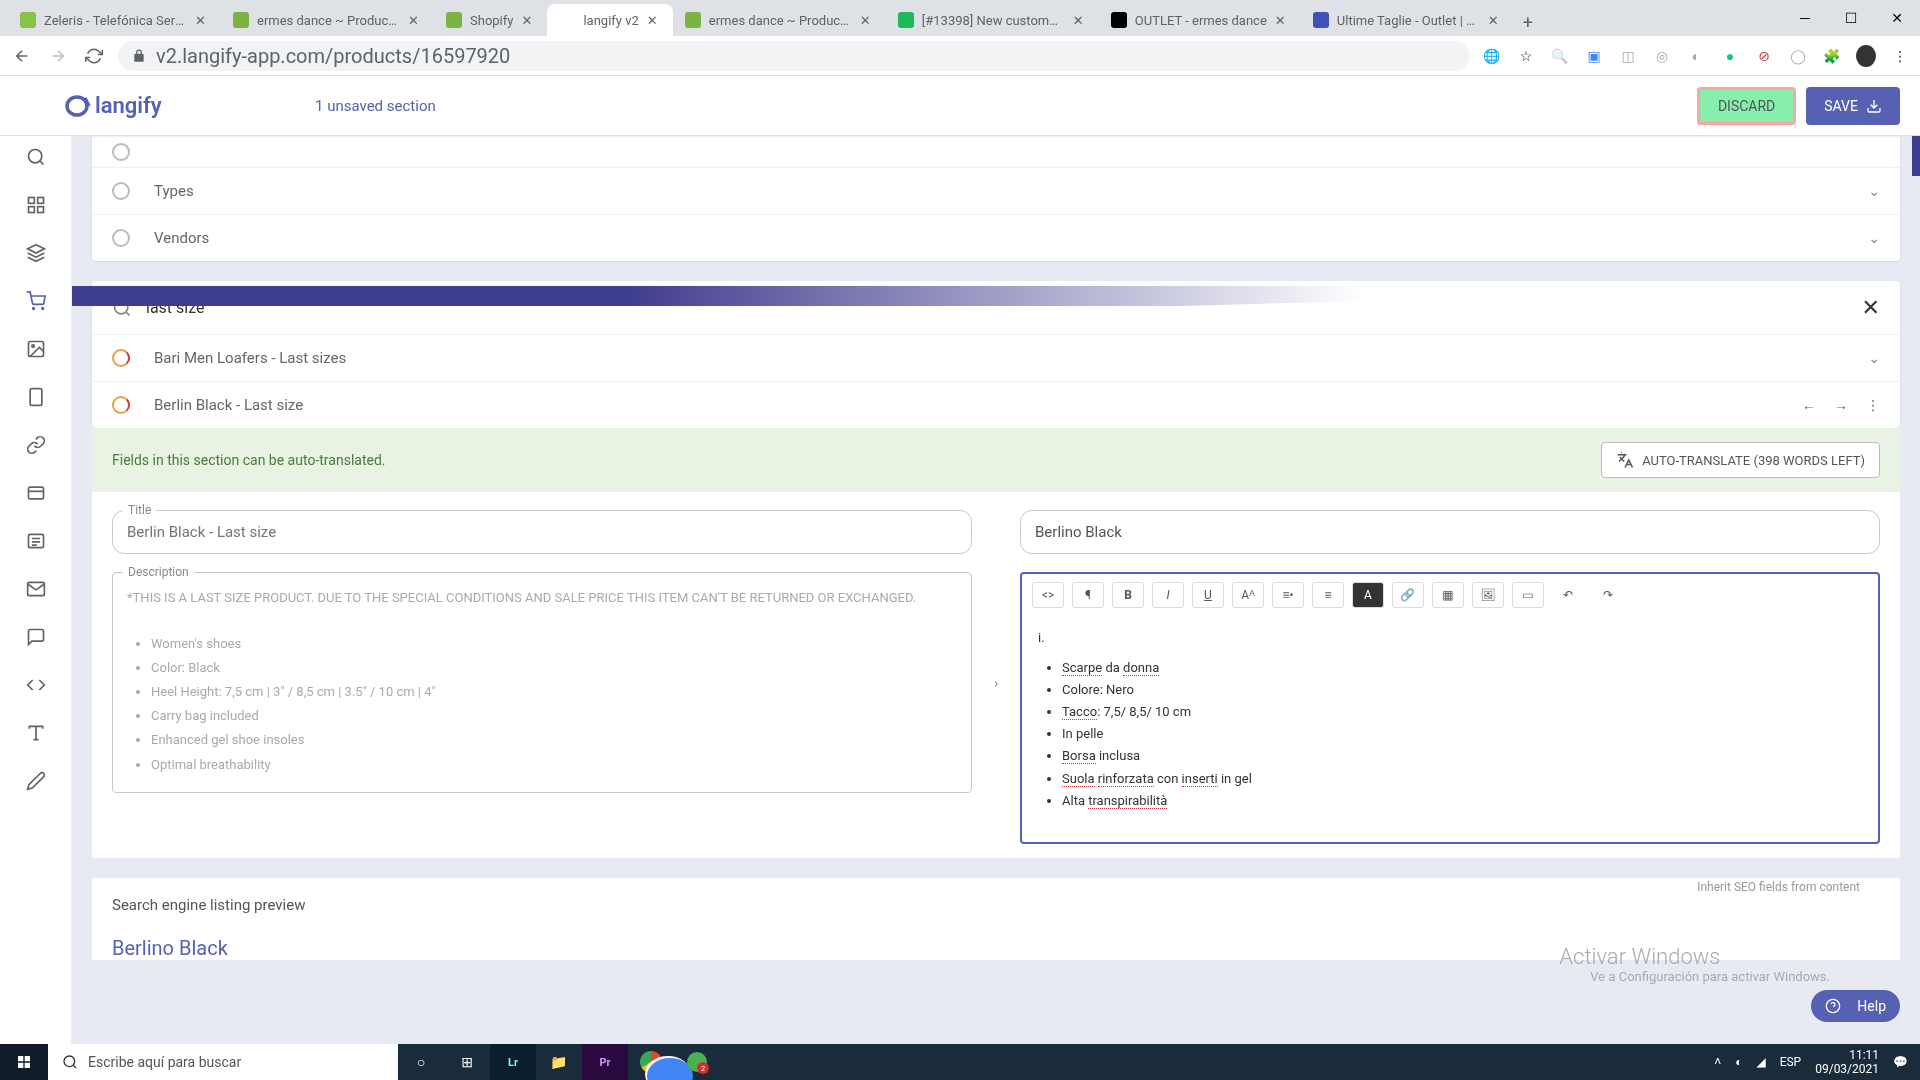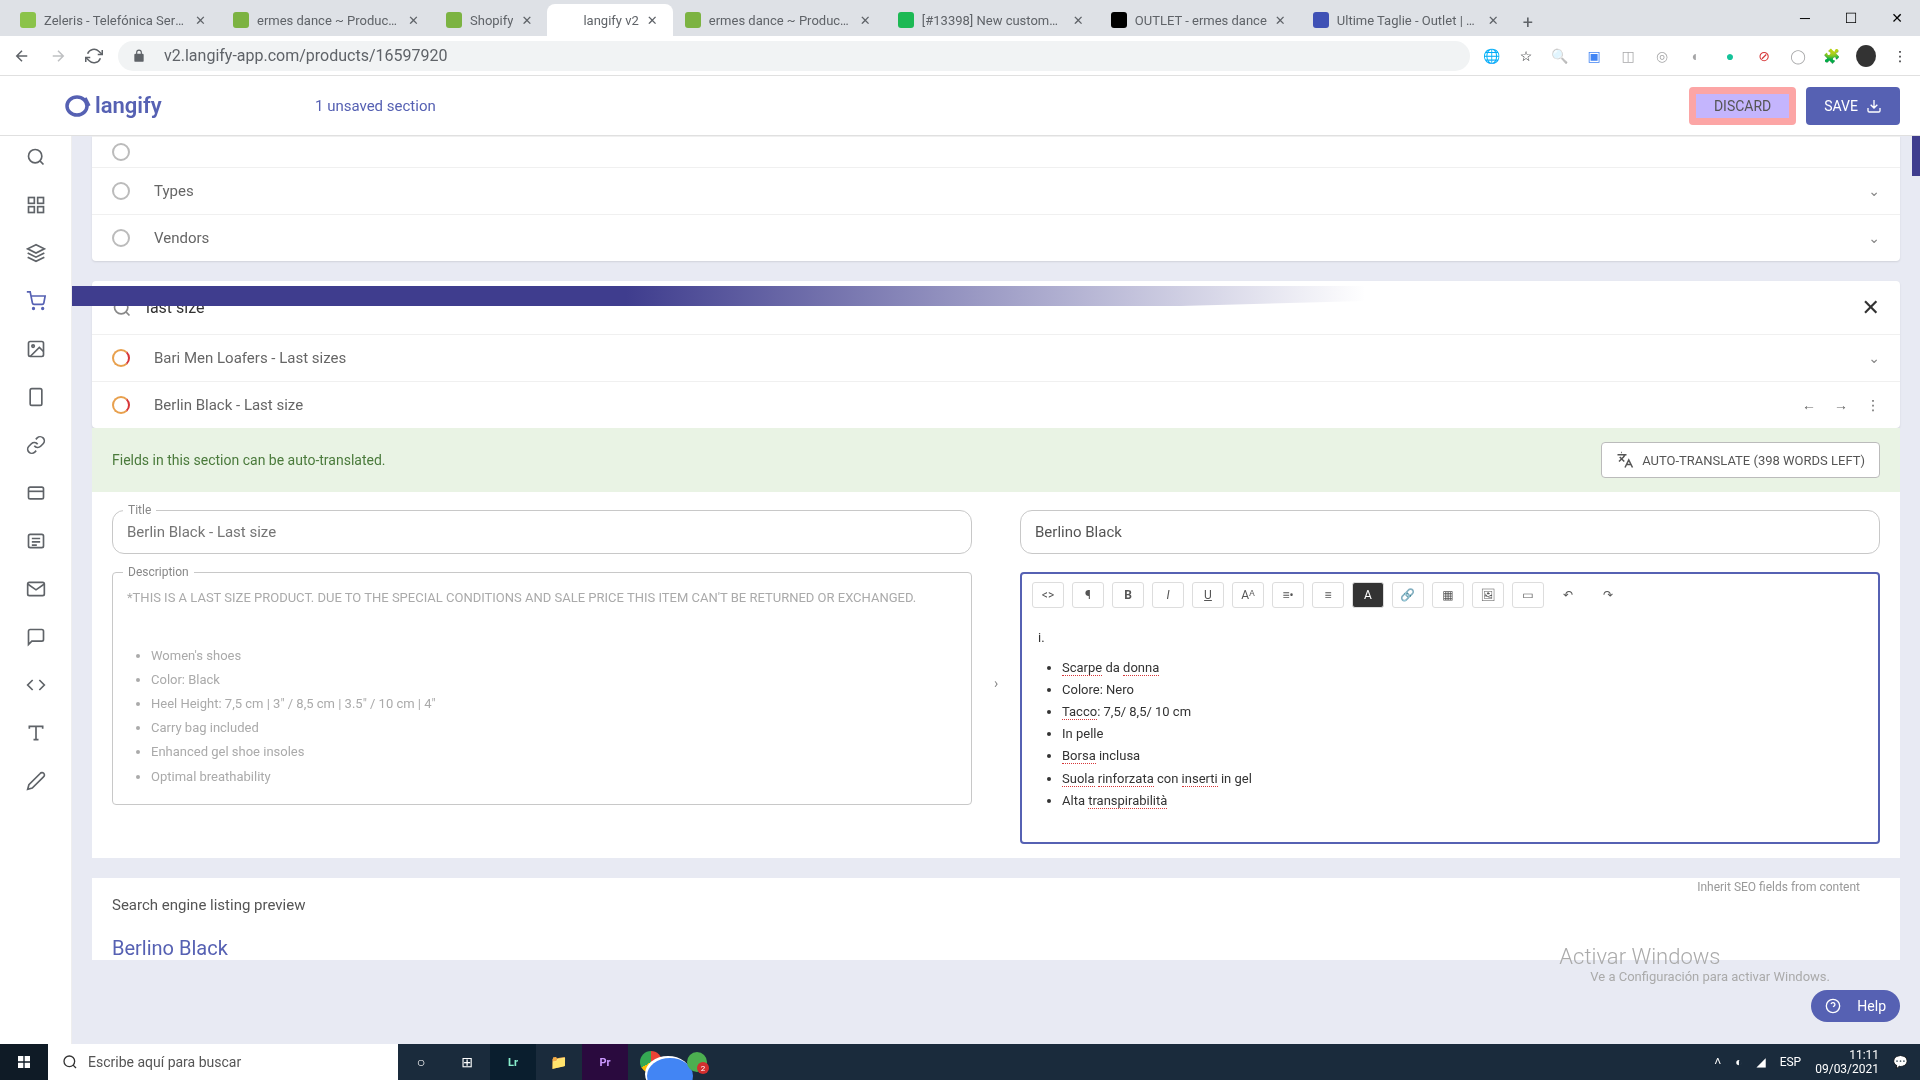--- a/index.html
+++ b/index.html
@@ -8,31 +8,31 @@
 .tab { height:32px; display:flex; align-items:center; padding:0 12px; max-width:213px; gap:8px; color:#5f6368; font-size:13px; position:relative; border-radius:8px 8px 0 0;}
 .tab.active { background:#fff; }
 .tab .fav { width:16px; height:16px; border-radius:3px; flex-shrink:0; }
 .tab .lbl { white-space:nowrap; overflow:hidden; text-overflow:ellipsis; flex:1; }
 .tab .x { width:14px; height:14px; color:#5f6368; flex-shrink:0; }
 .newtab { width:28px; height:28px; display:flex; align-items:center; justify-content:center; color:#5f6368; font-size:18px; }
 .winctl { margin-left:auto; display:flex; height:36px; }
 .winctl div { width:46px; display:flex; align-items:center; justify-content:center; color:#000; }
 .addrbar { height:40px; background:#fff; display:flex; align-items:center; padding:0 10px; gap:12px; border-bottom:1px solid #e0e0e0;}
 .navbtn { width:24px; height:24px; display:flex; align-items:center; justify-content:center; color:#5f6368; }
-.urlbox { flex:1; height:30px; background:#f1f3f4; border-radius:15px; display:flex; align-items:center; padding:0 14px; gap:18px; color:#5f6368; font-size:16px;}
+.urlbox { flex:1; height:30px; background:#f1f3f4; border-radius:15px; display:flex; align-items:center; padding:0 14px; gap:10px; color:#5f6368; font-size:20px;}
 .urlbox .lock { width:14px; }
 .exticons { display:flex; gap:14px; align-items:center; }
 .exticons div { width:20px; height:20px; display:flex; align-items:center; justify-content:center; }
 
 .appbar { height:60px; background:#fff; display:flex; align-items:center; padding:0 20px 0 65px; border-bottom:1px solid #e0e0e0;justify-content:space-between;}
 .logo { height:30px; display:flex; align-items:center; }
 .logo svg { height:28px; }
 .unsaved { color:#5661b3; margin-left:130px; font-size:15px;}
 .appbar .sp { flex:1; }
-.btn-discard { height:38px; padding:0 18px; border:7px solid #fca5a5; background:#c4b5fd; border-radius:4px; font-size:14px; color:#555; cursor:pointer; }
+.btn-discard { height:38px; padding:0 18px; border:3px solid #fca5a5; background:#86efac; border-radius:4px; font-size:14px; color:#555; cursor:pointer; }
 .btn-save { height:38px; padding:0 18px; background:#5661b3; color:#fff; border:none; border-radius:4px; font-size:14px; margin-left:10px; display:flex; align-items:center; gap:8px; cursor:pointer;}
 
 .leftnav { position:absolute; left:0; top:136px; width:72px; height:calc(100% - 172px); background:#fff; border-right:1px solid #eee; display:flex; flex-direction:column; align-items:center; padding-top:10px; gap:26px;}
 .leftnav .ic { width:22px; height:22px; color:#5f6368; display:flex; align-items:center; justify-content:center;}
 .leftnav .ic.active { color:#5661b3; }
 
 .main { position:absolute; left:72px; top:136px; right:0; bottom:36px; background:#e8eaf3; overflow:hidden;}
 .purplebar { position:absolute; right:0; top:0; width:8px; height:40px; background:#3f3d8e;}
 .purpleswoosh { position:absolute; top:150px; left:0; right:0; height:20px; background:linear-gradient(to right, #3f3d8e 0%, #3f3d8e 30%, transparent 70%); clip-path:polygon(0 0, 100% 0, 60% 100%, 0 100%);}
 
@@ -62,21 +62,21 @@
 .midarrow { width:20px; display:flex; align-items:center; justify-content:center; color:#888; padding-top:12px;}
 
 .fldbox { border:1px solid #c8c8c8; border-radius:12px; position:relative; }
 .fldlabel { position:absolute; top:-8px; left:10px; background:#fff; padding:0 5px; font-size:12px; color:#888;}
 .titleinput { width:100%; border:none; padding:12px 14px; font-size:15px; color:#aaa; background:transparent; outline:none;}
 .titleinput.filled { color:#555;}
 
 .descbox { border:1px solid #c8c8c8; border-radius:4px; position:relative; padding:14px; margin-top:18px;}
 .descbox .fldlabel { top:-8px;}
 .desctext { color:#aaa; font-size:13px; line-height:1.7;}
-.desctext ul { margin-top:36px; padding-left:24px;}
+.desctext ul { margin-top:24px; padding-left:24px;}
 .desctext li { margin-bottom:2px;}
 
 .editor { border:2px solid #5661b3; border-radius:4px; margin-top:18px;}
 .toolbar { display:flex; gap:8px; padding:8px 10px; border-bottom:1px solid transparent;}
 .tbtn { width:32px; height:26px; border:1px solid #ddd; border-radius:3px; display:flex; align-items:center; justify-content:center; font-size:12px; color:#555; cursor:pointer;}
 .tbtn.noborder{border:none;}
 .edcontent { padding:10px 16px 30px 16px; font-size:13px; color:#333; line-height:1.7;}
 .edcontent ul { padding-left:24px; margin-top:8px;}
 .spell { border-bottom:1px dotted #d63638;}
 

